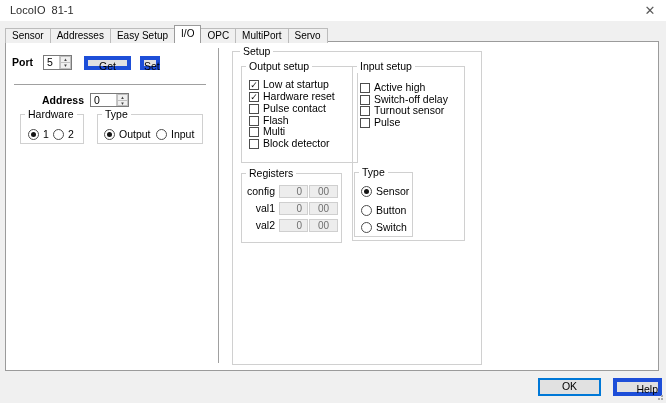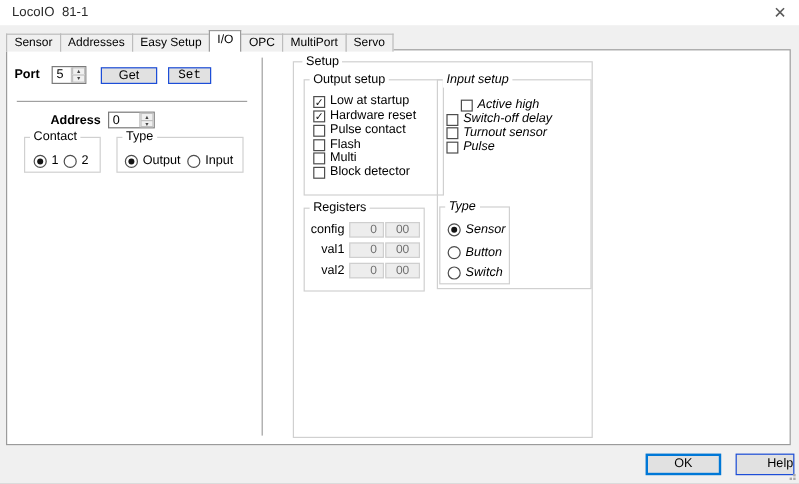--- a/index.html
+++ b/index.html
@@ -14,21 +14,21 @@
     line-height:18px;font-size:13px;color:#5a5a5a;cursor:default;}
   
   .tabs{position:absolute;left:5px;top:25px;display:flex;align-items:flex-end;z-index:3;}
   .tab{height:14px;line-height:14px;padding:0 6px;background:#f0f0f0;border:1px solid #bcbcbc;
     border-bottom:none;font-size:10px;white-space:nowrap;margin-right:-1px;}
   .tab.active{height:17px;line-height:16px;background:#ffffff;border-color:#9b9b9b;z-index:4;position:relative;text-align:right;}
   .tabpage{position:absolute;left:5px;top:41px;width:654px;height:330px;background:#ffffff;
     border:1px solid #9b9b9b;box-sizing:border-box;z-index:1;}
   
   .lbl{position:absolute;white-space:nowrap;line-height:13px;z-index:5;font-weight:bold;}
-  .btn{position:absolute;background:#e1e1e1;border:1px solid #1d4ed8;box-sizing:border-box;
+  .btn{position:absolute;background:#e1e1e1;border:4px solid #1d4ed8;box-sizing:border-box;
     text-align:center;z-index:5;cursor:default;}
   .hsep{position:absolute;height:1px;background:#a0a0a0;z-index:5;}
   .vsep{position:absolute;width:1px;background:#a0a0a0;z-index:5;}
   .spin{position:absolute;display:flex;background:#fff;border:1px solid #7a7a7a;
     box-sizing:border-box;z-index:5;}
   .spinval{flex:1;padding-left:3px;line-height:12px;}
   .ud{width:11px;display:flex;flex-direction:column;border-left:1px solid #c5c5c5;}
   .u,.d{flex:1;background:#f0f0f0;border:1px solid #c0c0c0;margin:0;font-size:4.5px;
     line-height:5px;text-align:center;color:#444;overflow:hidden;}
   .u{border-bottom:none;}
@@ -81,36 +81,36 @@
 
   <div class="spin" style="left:43px;top:55px;width:29px;height:15px;">
     <span class="spinval">5</span>
     <span class="ud">
       <span class="u">▲</span>
       <span class="d">▼</span>
     </span>
   </div>
 
   <div class="btn" style="left:84px;top:56px;width:47px;height:14px;line-height:12px;">Get</div>
-  <div class="btn" style="left:140px;top:56px;width:36px;height:14px;line-height:12px;font-family:Liberation Mono, monospace;">Set</div>
+  <div class="btn" style="left:140px;top:56px;width:20px;height:14px;line-height:12px;">Set</div>
 
   <div class="hsep" style="left:14px;top:84px;width:192px;"></div>
 
   <span class="lbl" style="left:40px;top:94px;width:44px;text-align:right;">Address</span>
 
   <div class="spin" style="left:90px;top:93px;width:39px;height:14px;">
     <span class="spinval">0</span>
     <span class="ud">
       <span class="u">▲</span>
       <span class="d">▼</span>
     </span>
   </div>
 
   <div class="gb" style="left:20px;top:114px;width:64px;height:30px;">
-    <span class="gblbl">Contact</span>
+    <span class="gblbl">Hardware</span>
     <div class="radiorow" style="left:7px;top:14px;">
       <span class="radio selected"></span>
       <span class="rlbl">1</span>
     </div>
     <div class="radiorow" style="left:32px;top:14px;">
       <span class="radio"></span>
       <span class="rlbl">2</span>
     </div>
   </div>
 
@@ -121,21 +121,21 @@
       <span class="rlbl">Output</span>
     </div>
     <div class="radiorow" style="left:58px;top:14px;">
       <span class="radio"></span>
       <span class="rlbl">Input</span>
     </div>
   </div>
 
   <div class="vsep" style="left:218px;top:48px;height:315px;"></div>
 
-  <div class="gb" style="left:244px;top:51px;width:250px;height:314px;padding-left:40px;">
+  <div class="gb" style="left:232px;top:51px;width:250px;height:314px;padding-left:40px;">
     <span class="gblbl" style="left:7px;">Setup</span>
 
     <div class="gb" style="left:8px;top:14px;width:117px;height:97px;">
       <span class="gblbl">Output setup</span>
       <div class="cbrow" style="left:7px;top:12px;">
         <span class="cb checked"></span>
         <span class="rlbl">Low at startup</span>
       </div>
       <div class="cbrow" style="left:7px;top:24px;">
         <span class="cb checked"></span>
@@ -171,23 +171,23 @@
         <span class="regfield dec">0</span>
         <span class="regfield hex">00</span>
       </div>
       <div class="regrow" style="top:45px;">
         <span class="reglbl">val2</span>
         <span class="regfield dec">0</span>
         <span class="regfield hex">00</span>
       </div>
     </div>
 
-    <div class="gb" style="left:119px;top:14px;width:129px;height:175px;font-style:italic;">
+    <div class="gb" style="left:119px;top:14px;width:113px;height:175px;">
       <span class="gblbl">Input setup</span>
-      <div class="cbrow" style="left:7px;top:15px;margin-left:12px;">
+      <div class="cbrow" style="left:7px;top:15px;">
         <span class="cb"></span>
         <span class="rlbl">Active high</span>
       </div>
       <div class="cbrow" style="left:7px;top:27px;">
         <span class="cb"></span>
         <span class="rlbl">Switch-off delay</span>
       </div>
       <div class="cbrow" style="left:7px;top:38px;">
         <span class="cb"></span>
         <span class="rlbl">Turnout sensor</span>

